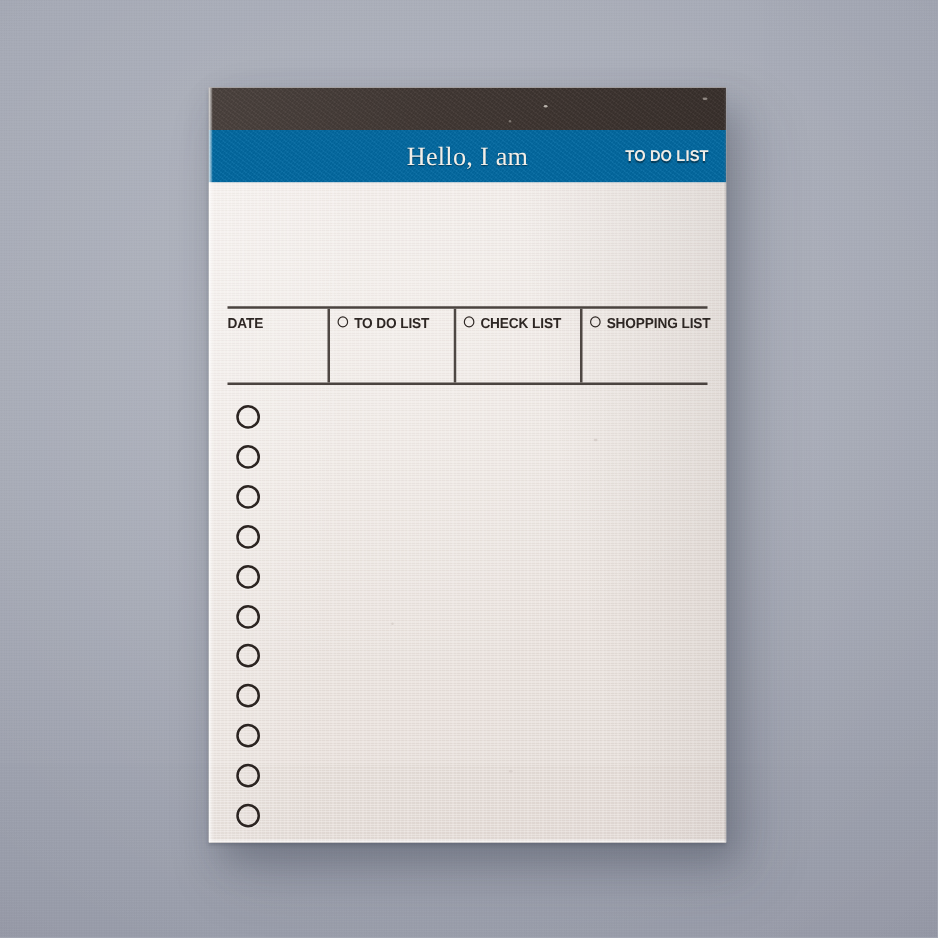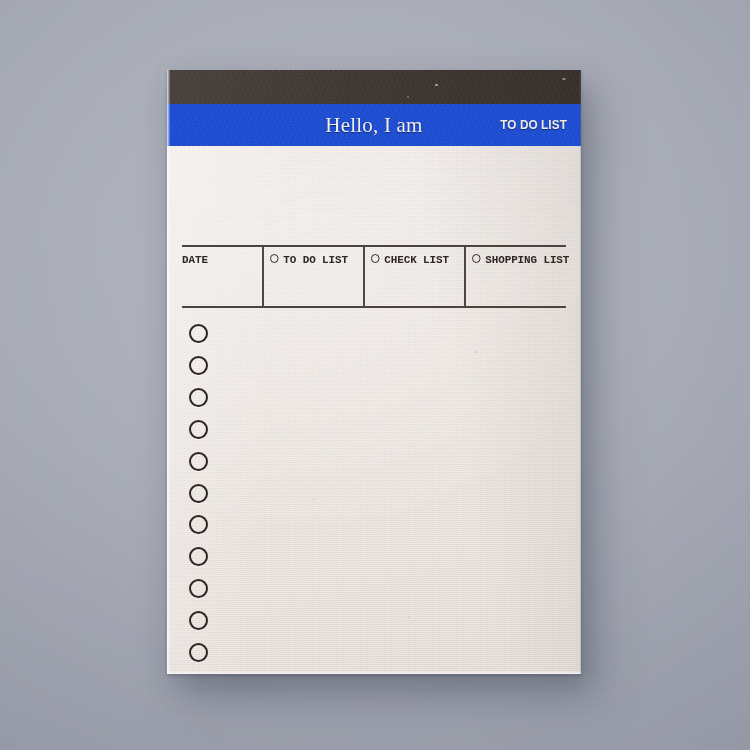--- a/index.html
+++ b/index.html
@@ -83,21 +83,21 @@
   #band-top {
     position: absolute;
     left: 0; right: 0; top: 0;
     height: 34px;
     background: #3d332f;
   }
   #band-title {
     position: absolute;
     left: 0; right: 0; top: 34px;
     height: 42px;
-    background: #1d4ed8;
+    background: #0369a1;
   }
   .band-texture {
     position: absolute;
     inset: 0;
     opacity: .55;
     pointer-events: none;
     background-image:
       repeating-linear-gradient(37deg, rgba(255,255,255,.05) 0 1px, rgba(0,0,0,.06) 1px 3px),
       repeating-linear-gradient(128deg, rgba(255,255,255,.04) 0 1px, rgba(0,0,0,.05) 1px 2px);
   }
@@ -139,21 +139,20 @@
     transform: scaleX(.94);
     transform-origin: right center;
   }
 
   
   #paper-body {
     position: absolute;
     left: 0; right: 0; top: 76px; bottom: 0;
     background:
       linear-gradient(165deg, #f1ebe7 0%, #ece5e0 38%, #e8e0db 74%, #e3dbd6 100%);
-    font-family: Liberation Mono, monospace;
   }
   #paper-grain {
     position: absolute;
     inset: 0;
     opacity: .45;
     pointer-events: none;
     background-image:
       repeating-linear-gradient(0deg, rgba(255,255,255,.45) 0 1px, rgba(160,150,145,.10) 1px 2px),
       repeating-linear-gradient(90deg, rgba(255,255,255,.28) 0 1px, rgba(160,150,145,.07) 1px 3px);
   }

